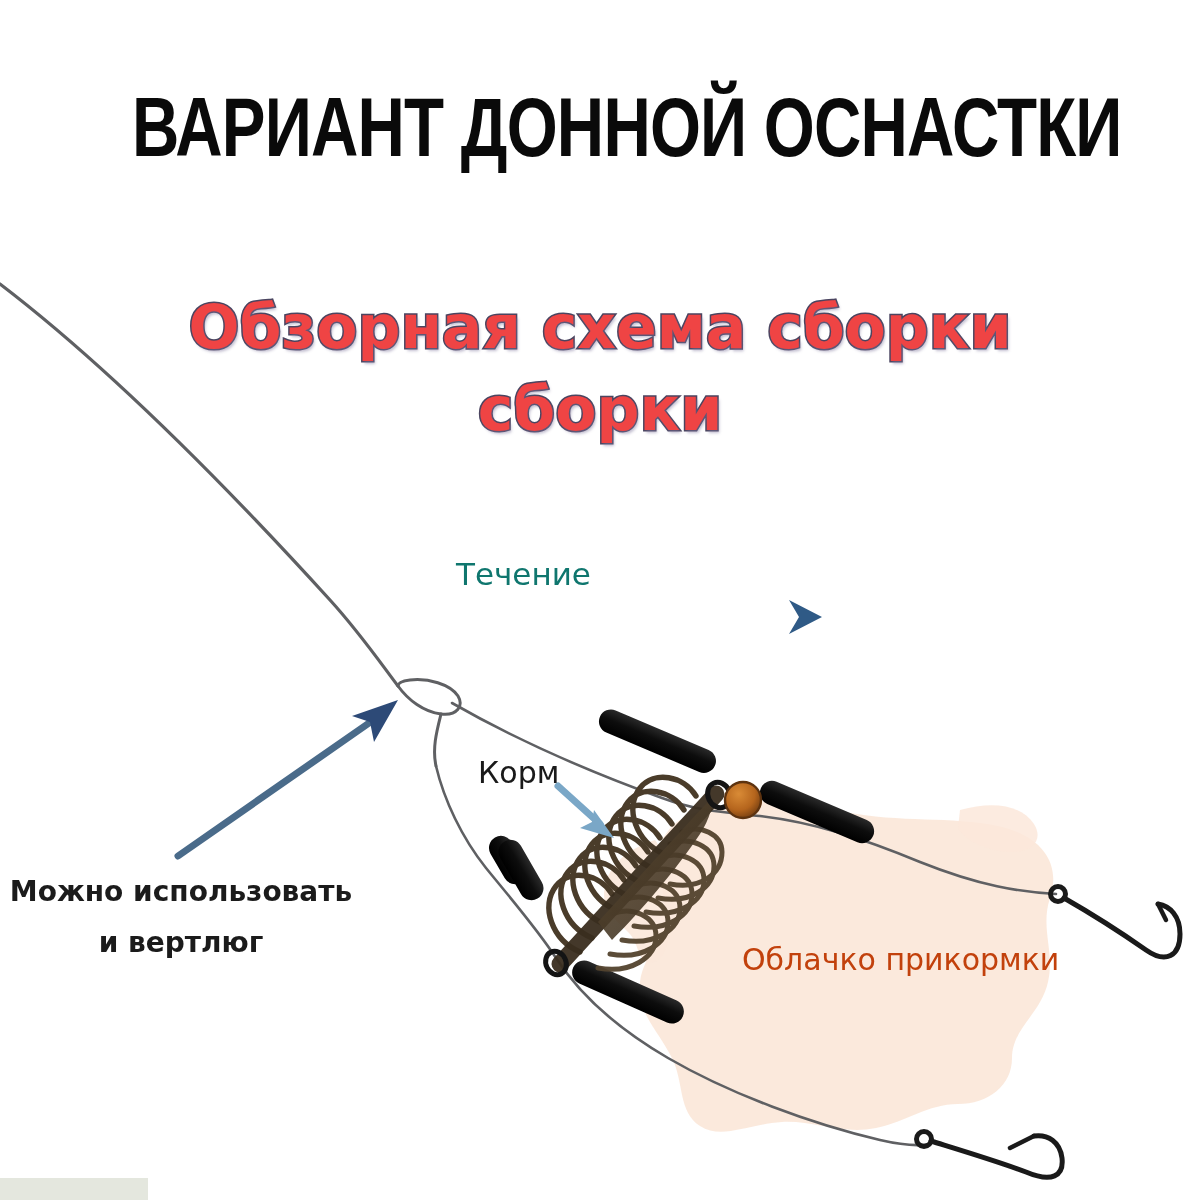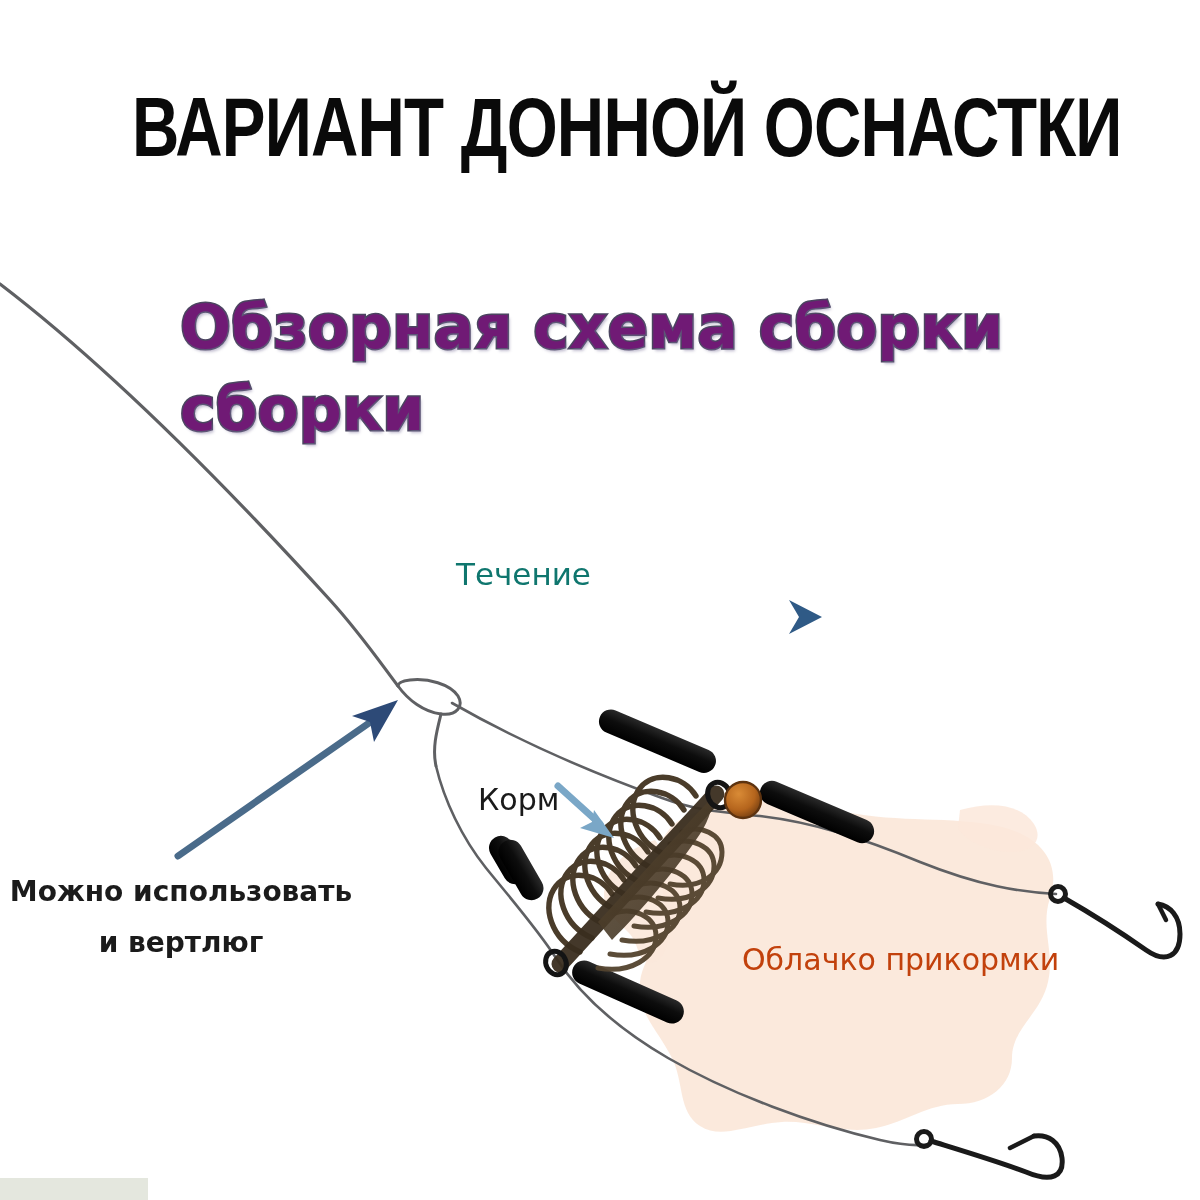--- a/index.html
+++ b/index.html
@@ -25,25 +25,26 @@
     color:#0a0a0a;
     transform:scaleX(0.78);
     transform-origin:50% 50%;
     white-space:nowrap;
   }
 
   
   .subtitle{
     position:absolute;
     left:180px;top:286px;width:840px;
+    text-align:center;
     font-family:"DejaVu Sans", sans-serif;
     font-weight:bold;
     font-size:60px;
     line-height:82px;
-    color:#701a75;
+    color:#ef4444;
     -webkit-text-stroke:3px #4b4560;
     paint-order:stroke fill;
     text-shadow:2px 3px 3px rgba(120,110,150,0.45);
     letter-spacing:0px;
   }
 
   
   .lbl{
     position:absolute;
     font-family:"DejaVu Sans", sans-serif;
@@ -53,21 +54,20 @@
   .lbl-flow{
     left:456px;top:556px;
     font-size:31px;
     color:#0f766e;
   }
   .lbl-feed{
     left:478px;top:755px;
     font-size:30px;
     font-weight:normal;
     color:#1a1a1a;
-    margin-top:27px;
   }
   .lbl-cloud{
     left:742px;top:942px;
     font-size:30px;
     color:#c2410c;
   }
   .lbl-swivel{
     left:6px;top:866px;
     width:350px;
     text-align:center;

